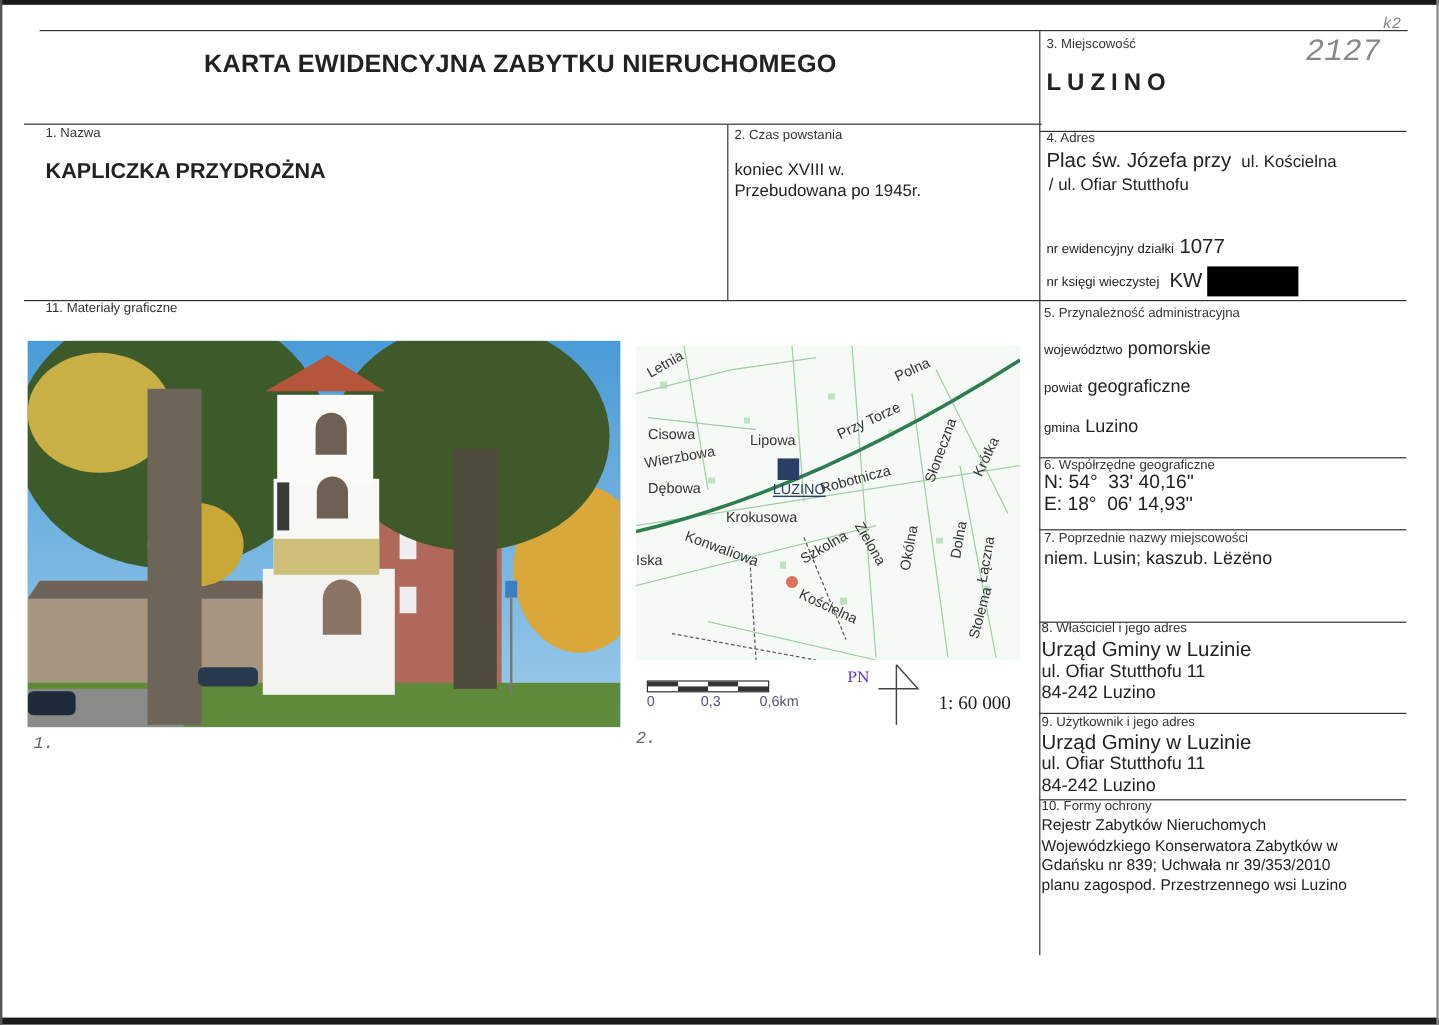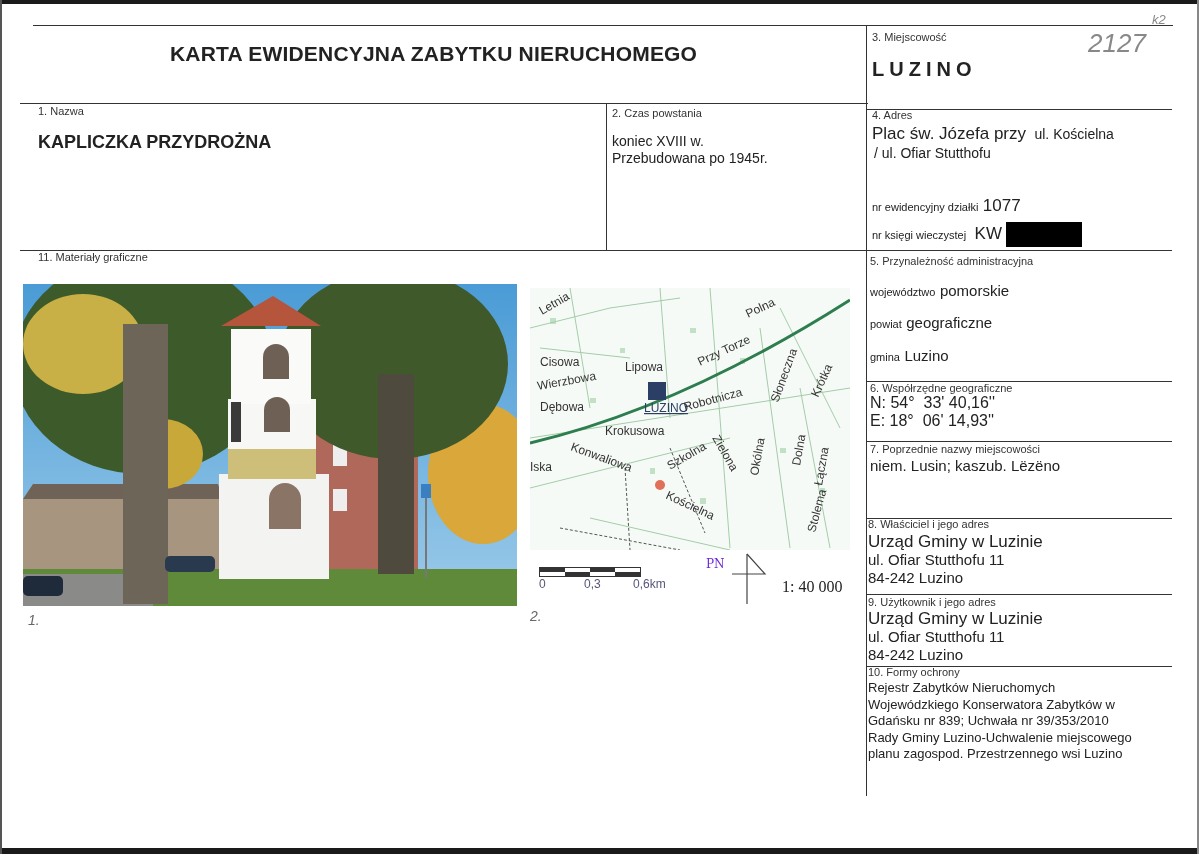--- a/index.html
+++ b/index.html
@@ -9,21 +9,21 @@
   .scan-left{position:absolute;left:0;top:0;width:2px;height:854px;background:#555;}
   .scan-right{position:absolute;right:0;top:0;width:2px;height:854px;background:#888;}
   .hl{position:absolute;height:1px;background:#333;}
   .vl{position:absolute;width:1px;background:#333;}
   .abs{position:absolute;}
   .lbl{font-size:11px;color:#333;}
   .title{font-size:21px;font-weight:bold;letter-spacing:0.2px;}
   .big{font-size:15px;}
   .val{font-size:17px;}
   .small{font-size:11px;}
-  .hand{font-family:Liberation Sans, sans-serif;color:#888;font-style:italic;}
+  .hand{font-family:Liberation Mono, monospace;color:#888;font-style:italic;}
   .photo{position:absolute;left:23px;top:284px;width:494px;height:322px;overflow:hidden;background:#6fb2dc;}
   .map{position:absolute;left:530px;top:288px;width:320px;height:262px;overflow:hidden;background:#f6faf6;}
   .redact{display:inline-block;width:76px;height:25px;background:#000;vertical-align:middle;}
 </style>
 </head>
 <body>
 
 <div class="scan-top"></div>
 <div class="scan-bottom"></div>
 <div class="scan-left"></div>
@@ -99,21 +99,20 @@
 <div class="abs lbl" style="left:868px;top:596px;">9. Użytkownik i jego adres</div>
 <div class="abs" style="left:868px;top:609px;font-size:17px;">Urząd Gminy w Luzinie</div>
 <div class="abs" style="left:868px;top:628px;font-size:15px;">ul. Ofiar Stutthofu 11</div>
 <div class="abs" style="left:868px;top:646px;font-size:15px;">84-242 Luzino</div>
 
 <div class="abs lbl" style="left:868px;top:666px;">10. Formy ochrony</div>
 <div class="abs" style="left:868px;top:680px;font-size:13px;line-height:16.5px;">
   <div>Rejestr Zabytków Nieruchomych</div>
   <div>Wojewódzkiego Konserwatora Zabytków w</div>
   <div>Gdańsku nr 839; Uchwała nr 39/353/2010</div>
-  <div>Rady Gminy Luzino-Uchwalenie miejscowego</div>
   <div>planu zagospod. Przestrzennego wsi Luzino</div>
 </div>
 
 <div class="abs lbl" style="left:38px;top:251px;">11. Materiały graficzne</div>
 
 <div class="photo">
   <svg width="494" height="322" viewBox="0 0 494 322">
     <defs>
       <linearGradient id="sky" x1="0" y1="0" x2="0" y2="1">
           <stop offset="0" stop-color="#4a9bd6"></stop>
@@ -228,14 +227,14 @@
 </div>
 <div class="abs" style="left:539px;top:577px;font-size:12px;color:#557;">0</div>
 <div class="abs" style="left:584px;top:577px;font-size:12px;color:#557;">0,3</div>
 <div class="abs" style="left:633px;top:577px;font-size:12px;color:#557;">0,6km</div>
 
 <div class="abs" style="left:706px;top:557px;font-size:12px;color:#6d28d9;font-family:'DejaVu Serif',serif;">PN</div>
 <svg class="abs" style="left:730px;top:552px;" width="40" height="54">
   <line x1="17" y1="2" x2="17" y2="52" stroke="#444" stroke-width="1.2"></line>
   <polyline points="17,2 35,22 2,22" fill="none" stroke="#444" stroke-width="1.2"></polyline>
 </svg>
-<div class="abs" style="left:782px;top:578px;font-size:16px;font-family:'Liberation Serif',serif;">1: 40 000</div>
+<div class="abs" style="left:782px;top:578px;font-size:16px;font-family:'Liberation Serif',serif;">1: 60 000</div>
 <div class="abs hand" style="left:530px;top:608px;font-size:14px;color:#666;">2.</div>
 
 </body></html>

